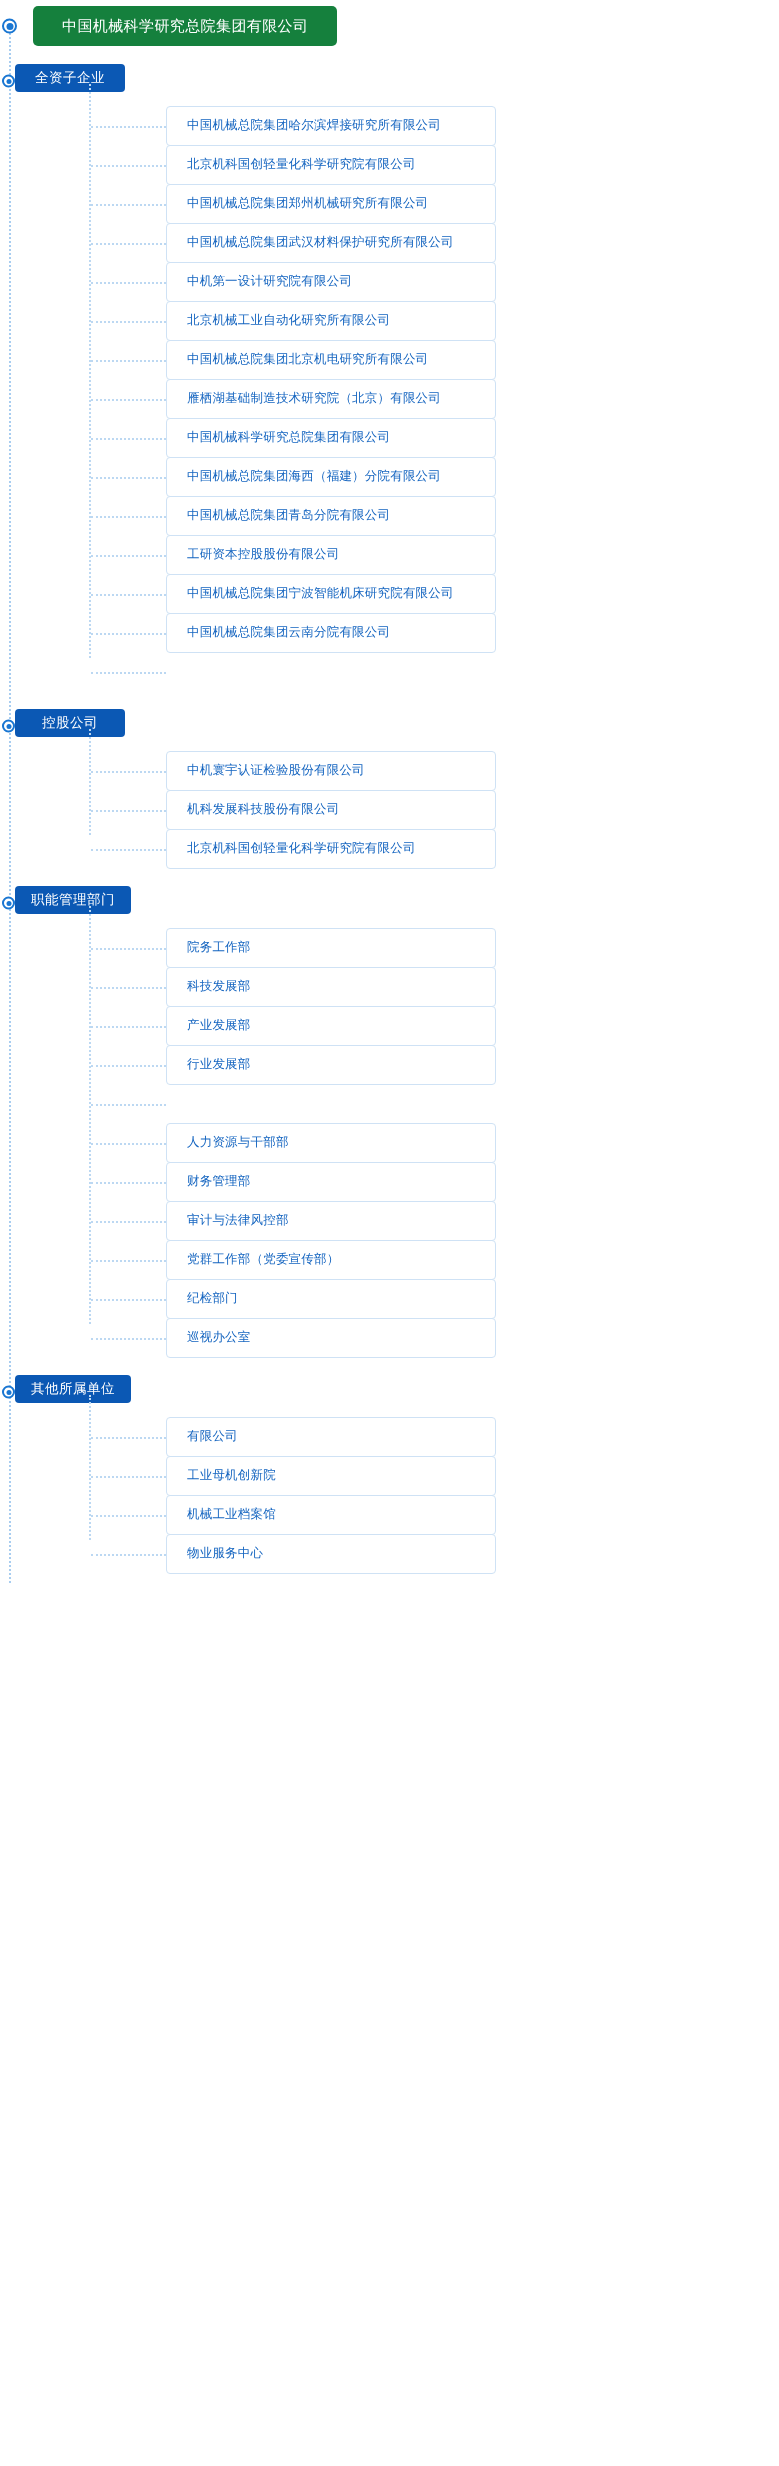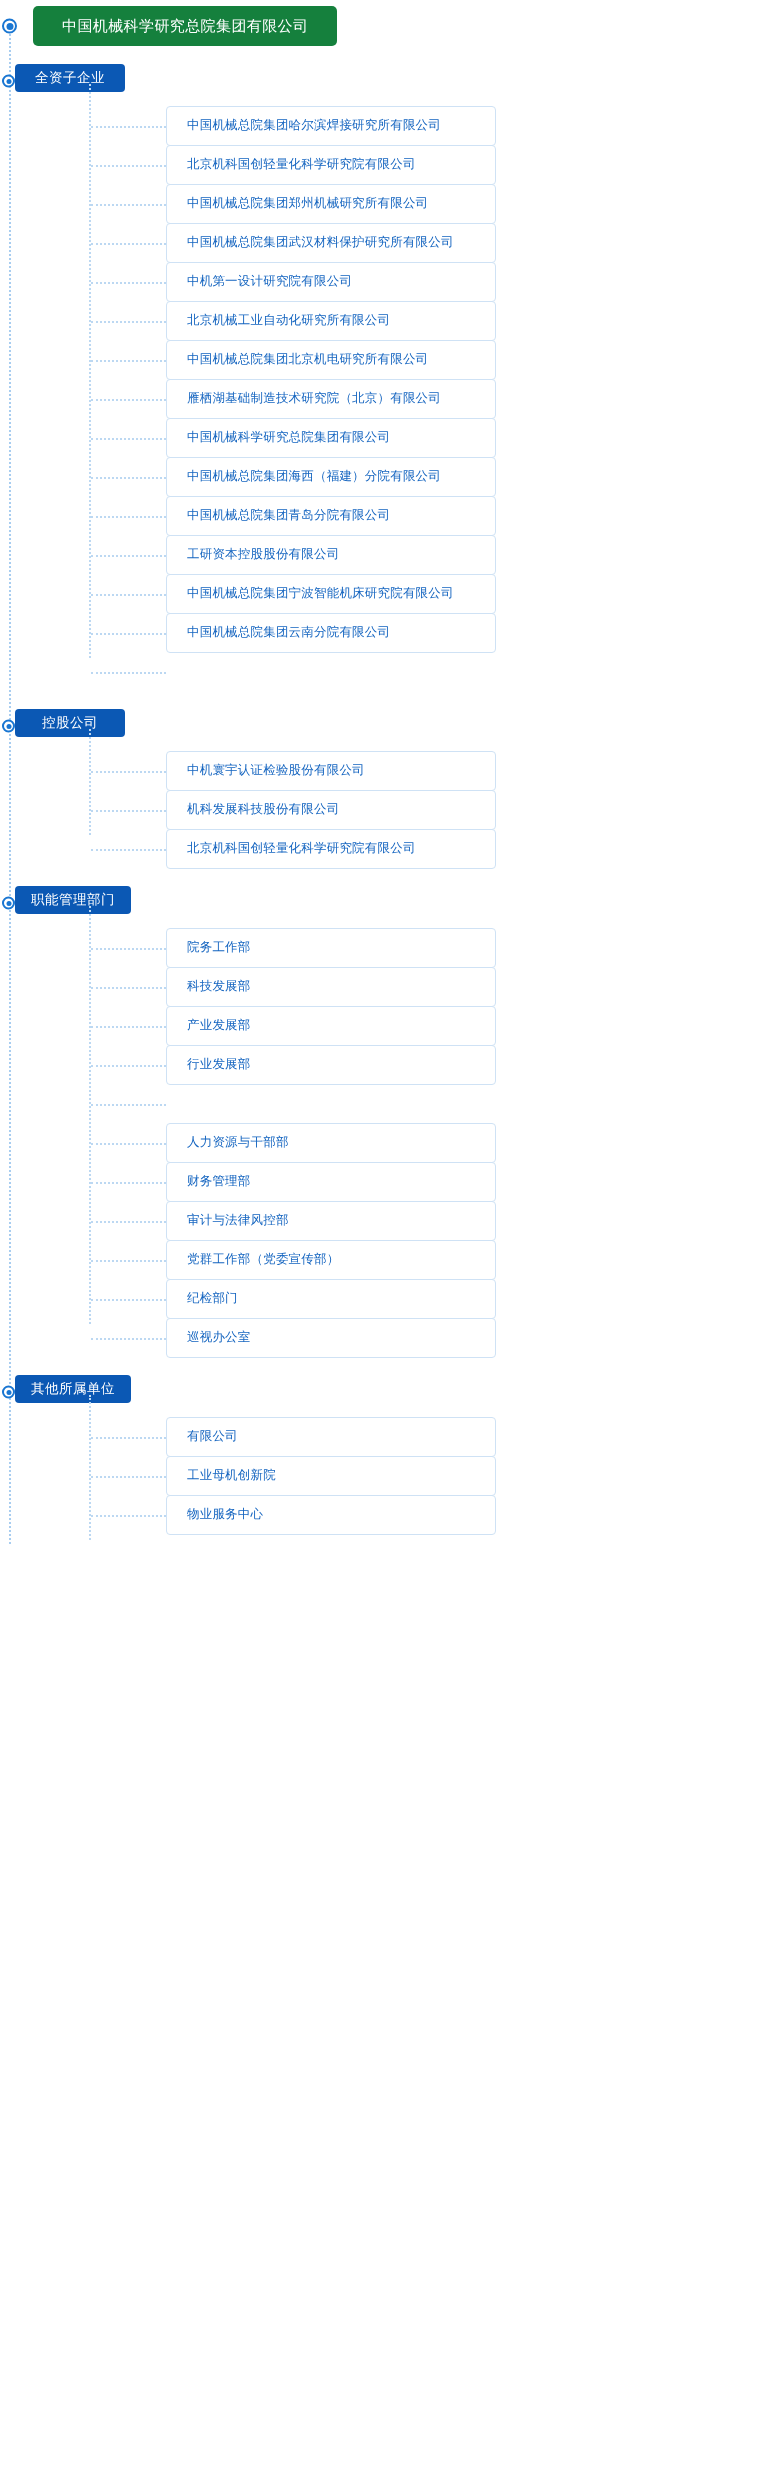--- a/index.html
+++ b/index.html
@@ -317,19 +317,23 @@
           <div class="leaf-row">
             <div class="leaf-elbow"></div>
             <div class="leaf-card">有限公司</div>
           </div>
           <div class="leaf-row">
             <div class="leaf-elbow"></div>
             <div class="leaf-card">工业母机创新院</div>
           </div>
           <div class="leaf-row">
             <div class="leaf-elbow"></div>
+            <div class="leaf-card">机械工业档案馆</div>
+          </div>
+          <div class="leaf-row">
+            <div class="leaf-elbow"></div>
             <div class="leaf-card">物业服务中心</div>
           </div>
         </div>
       </div>
     </div>
 
 </div>
 
 </body></html>

